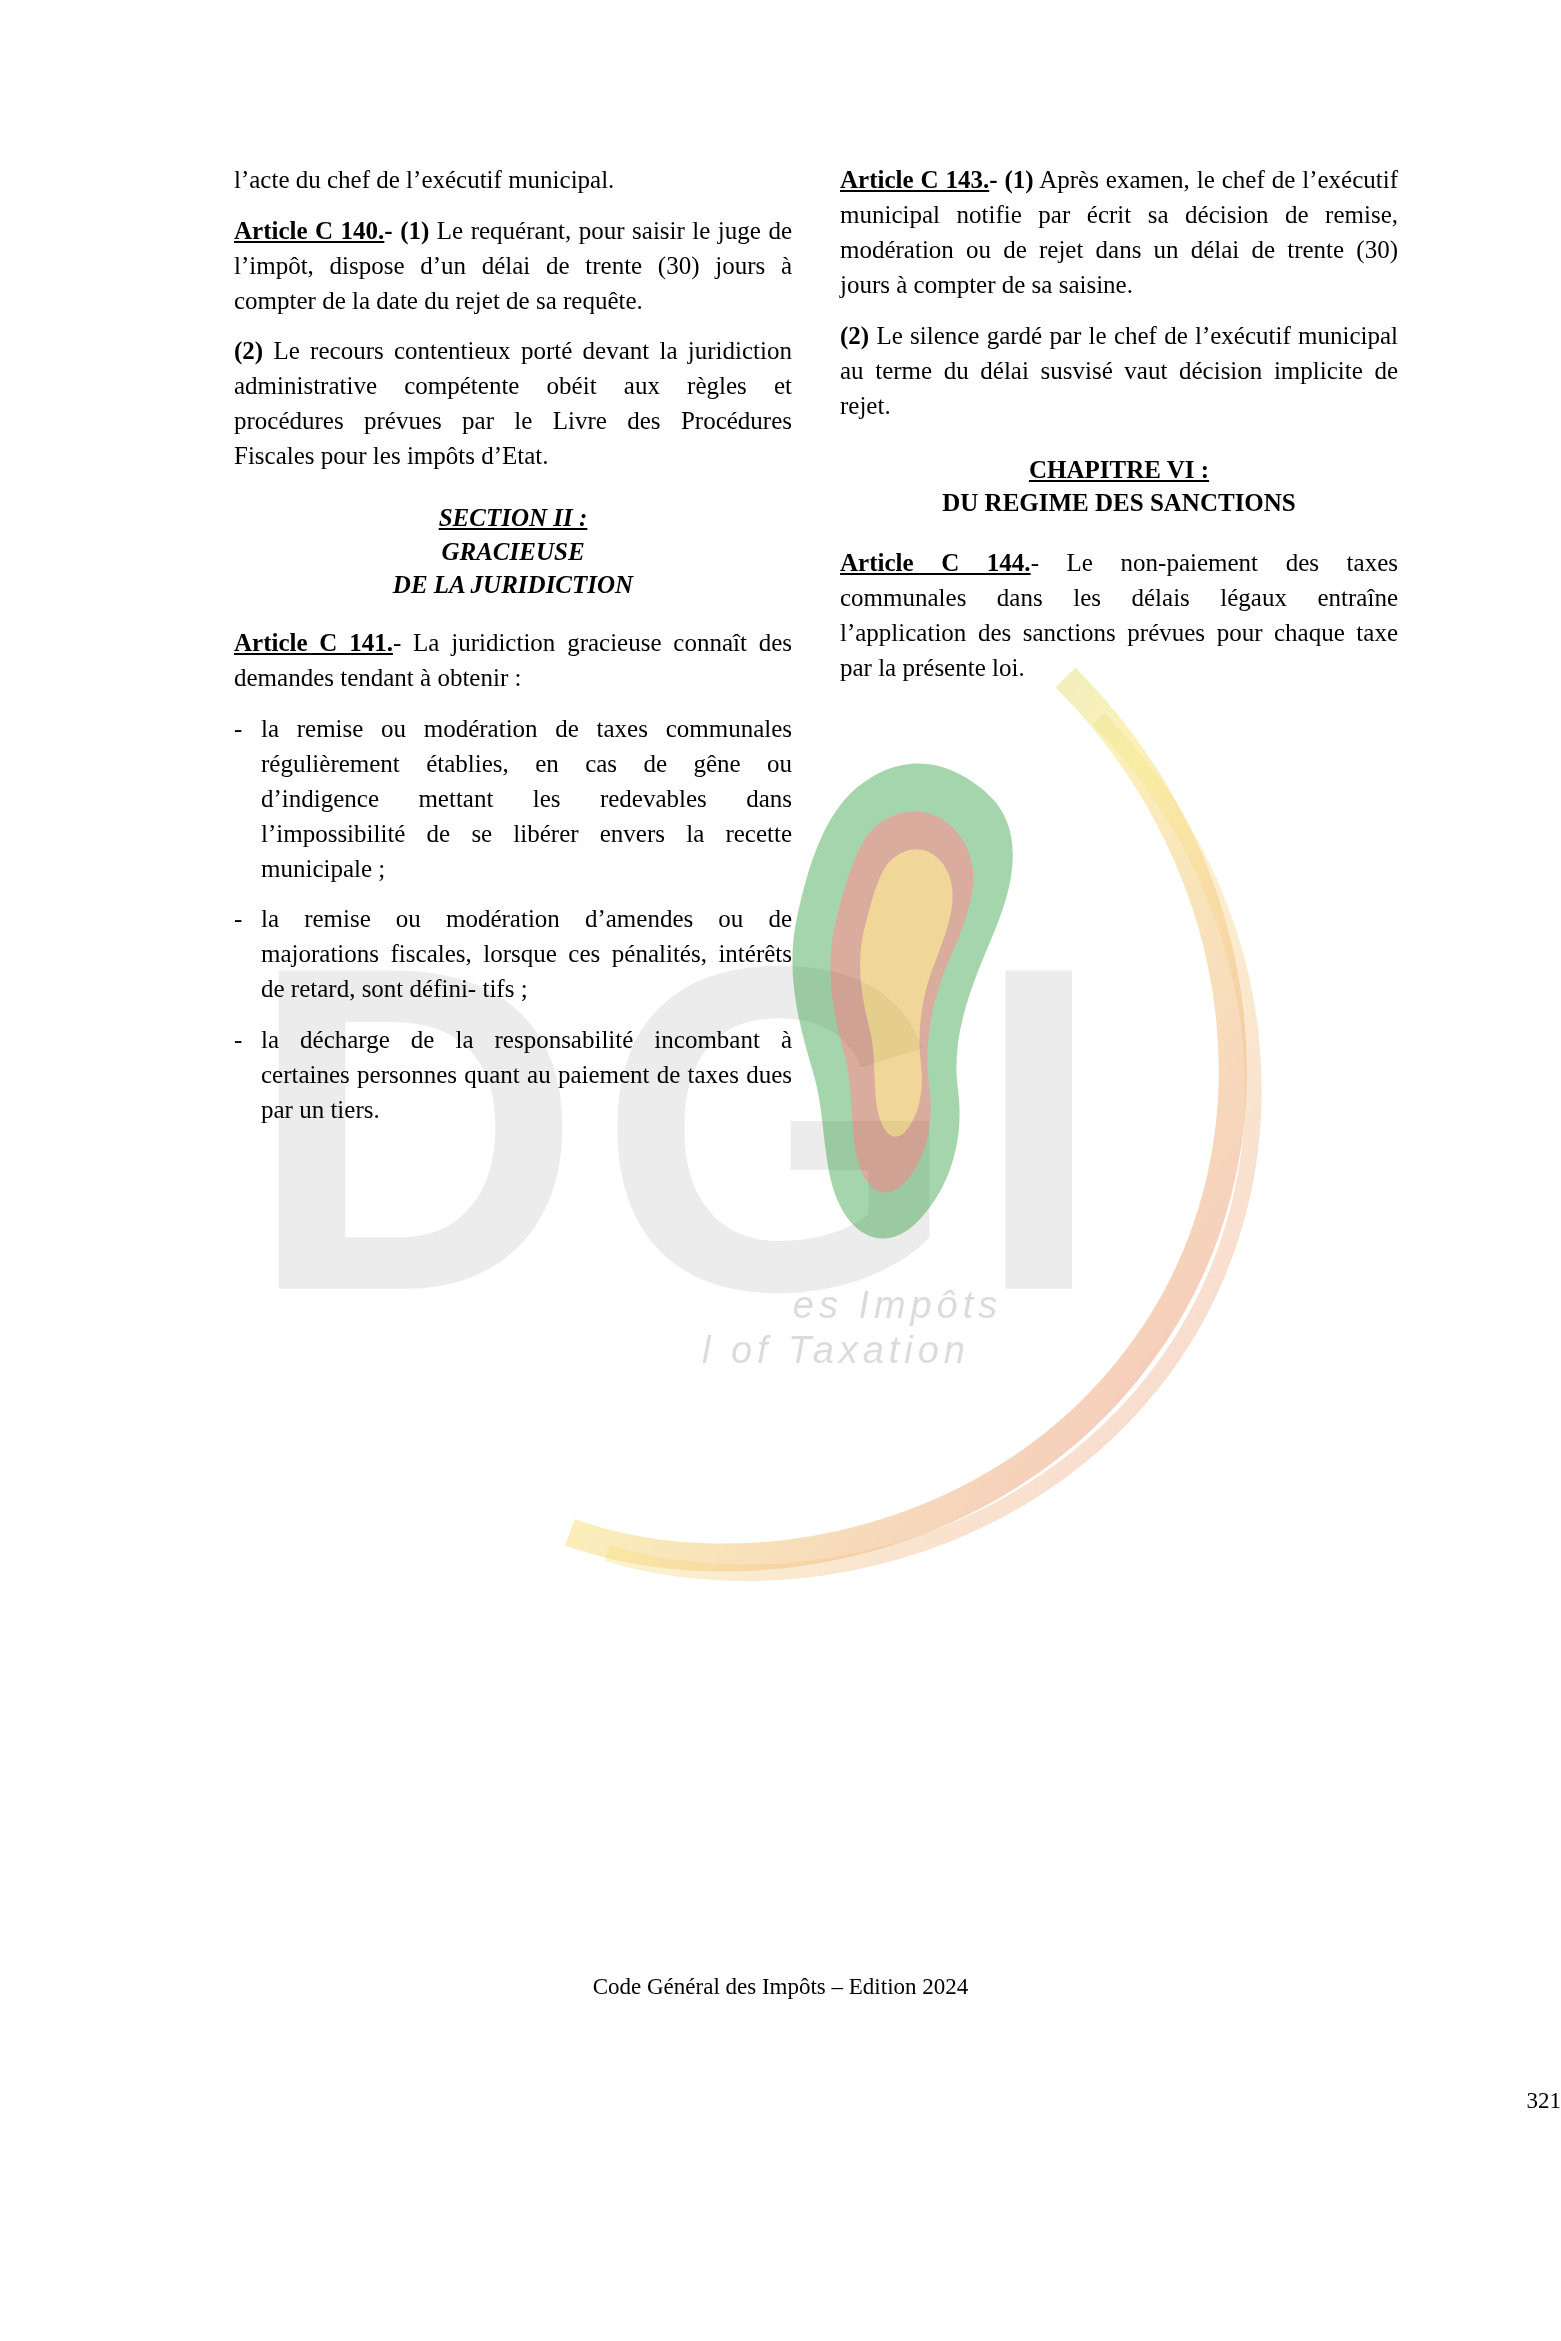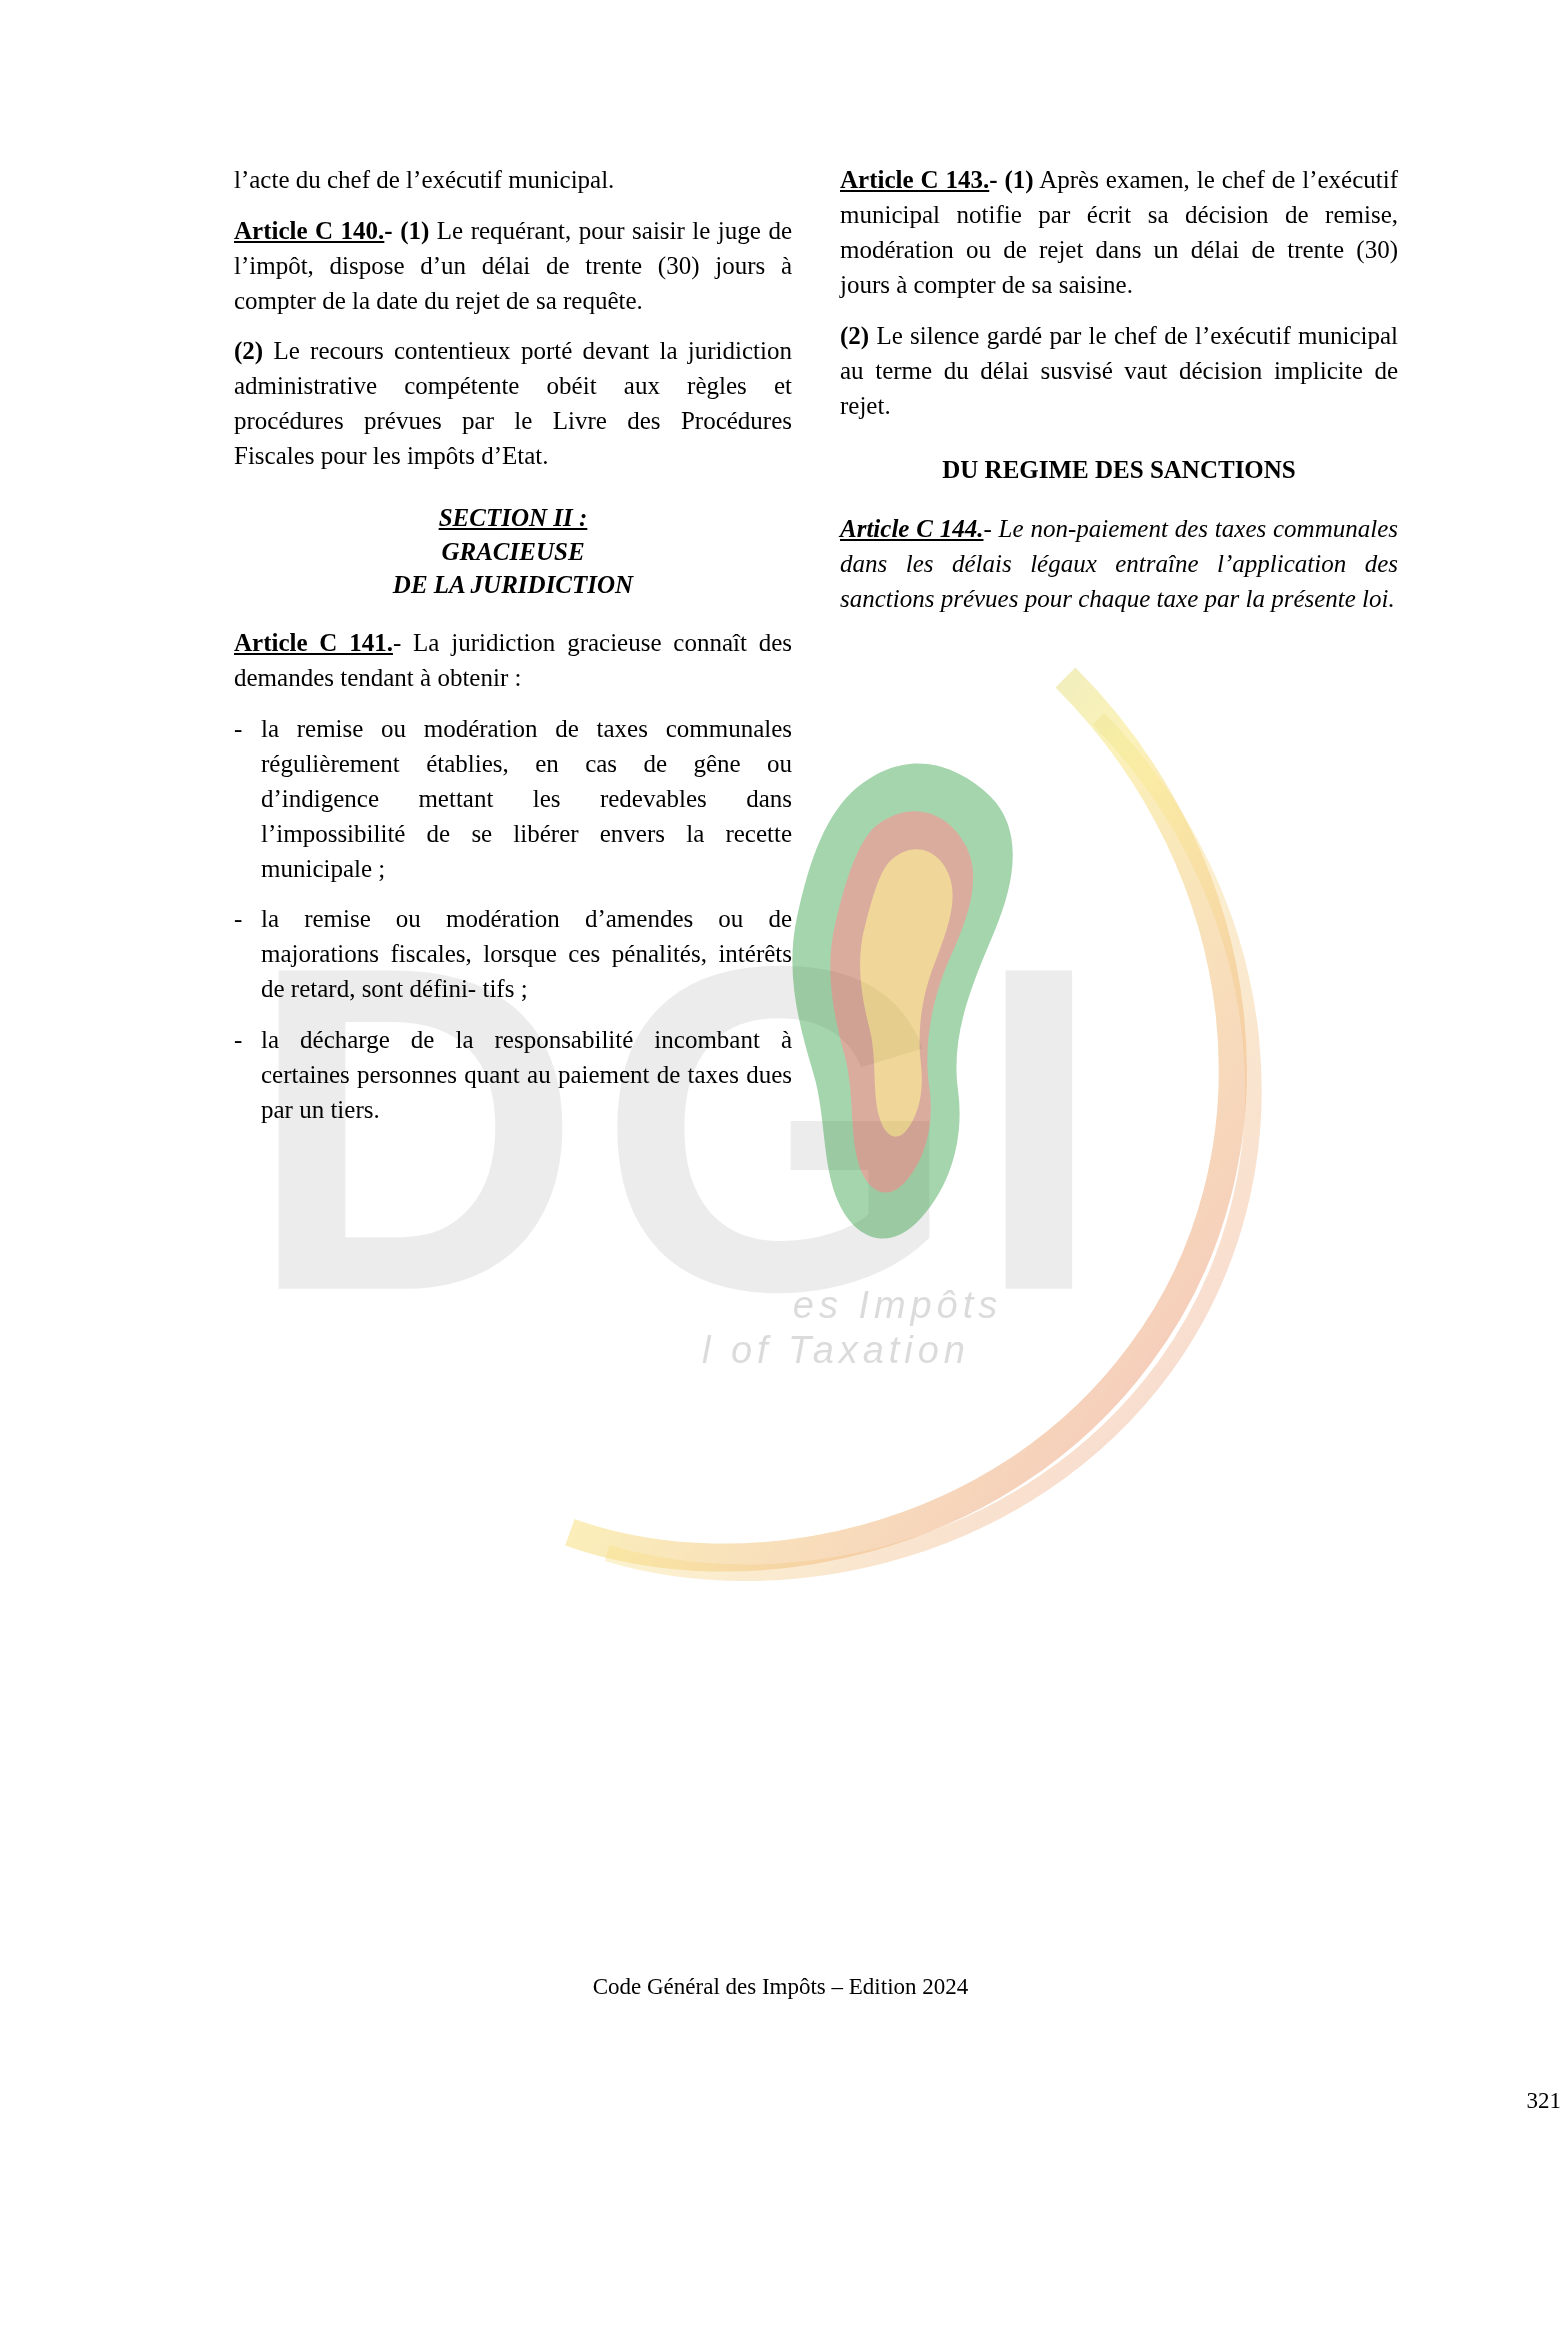--- a/index.html
+++ b/index.html
@@ -49,21 +49,21 @@
     width: 558px;
   }
 
   p.para {
     margin: 0 0 15.7px 0;
     font-size: 25px;
     line-height: 1.40;
     text-align: justify;
     text-justify: inter-word;
   }
-  p.para.last { margin-bottom: 0; font-style: italic; }
+  p.para.last { margin-bottom: 0; }
 
   .art-ref {
     font-weight: bold;
     text-decoration: underline;
   }
   .bold { font-weight: bold; }
 
   .section-head {
     margin: 28px 0 23px 0;
     text-align: center;
@@ -215,20 +215,21 @@
 
       <p class="para">
         <span class="art-ref">Article C 143.</span><span class="bold">- (1)</span><span> Après examen, le chef de l’exécutif municipal notifie par écrit sa décision de remise, modération ou de rejet dans un délai de trente (30) jours à compter de sa saisine.</span>
       </p>
 
       <p class="para">
         <span class="bold">(2)</span><span> Le silence gardé par le chef de l’exécutif municipal au terme du délai susvisé vaut décision implicite de rejet.</span>
       </p>
 
       <div class="chapter-head">
+        <div class="u">CHAPITRE VI :</div>
         <div>DU REGIME DES SANCTIONS</div>
       </div>
 
       <p class="para last">
         <span class="art-ref">Article C 144.</span><span>- Le non-paiement des taxes communales dans les délais légaux entraîne l’application des sanctions prévues pour chaque taxe par la présente loi.</span>
       </p>
 
     </div>
 
   </div>

